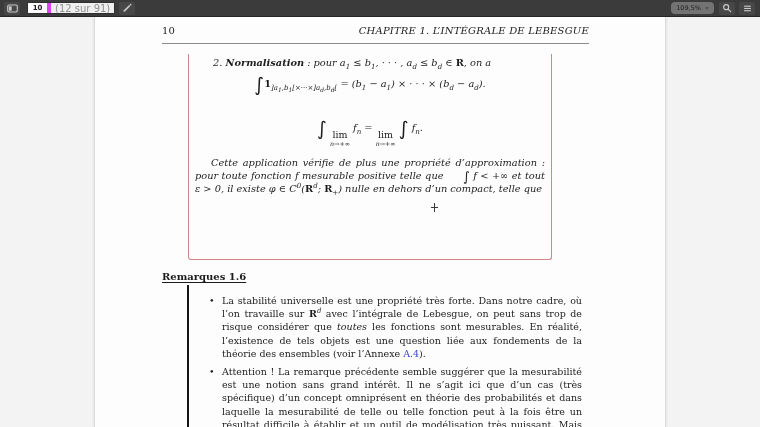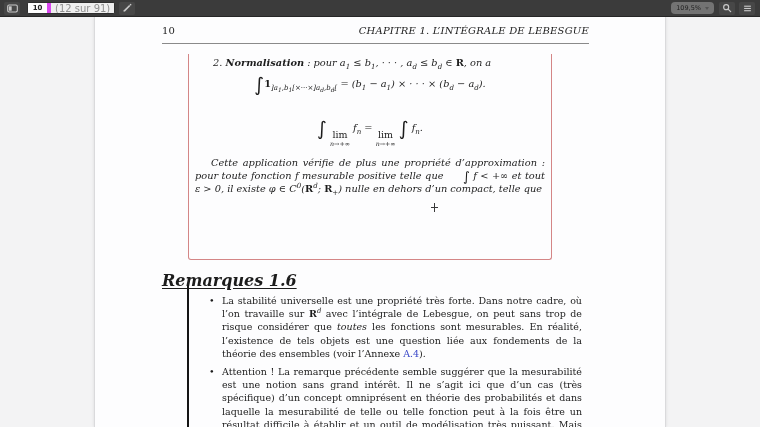--- a/index.html
+++ b/index.html
@@ -87,22 +87,22 @@
   .ind { font-size: 7px; }
   .lim {
     display: inline-flex; flex-direction: column; align-items: center;
     font-style: normal; line-height: 1; vertical-align: -7px; font-size: 9.5px; margin-top: 32px;
   }
   .lim .under { font-size: 6.3px; margin-top: 1px; font-style: italic; }
 
   
   .remarks-heading {
     position: absolute; left: 67px; top: 254px;
-    font-size: 16px; font-weight: 700;
-    text-decoration: underline; text-underline-offset: 2px; font-style: italic;
+    font-size: 10px; font-weight: 700;
+    text-decoration: underline; text-underline-offset: 2px;
   }
   .remark-bar { position: absolute; left: 92px; top: 268px; bottom: 0; width: 1.5px; background: #151515; }
   .bullets {
     position: absolute; left: 109px; top: 272px; width: 383px;
     font-size: 9.5px; line-height: 13.2px; text-align: justify;
   }
   .bullet { position: relative; padding-left: 13px; margin: 5px; }
   .bullet::before { content: "•"; position: absolute; left: 0; top: 0; }
   .ref { color: #3a48c8; text-decoration: none; }
 

